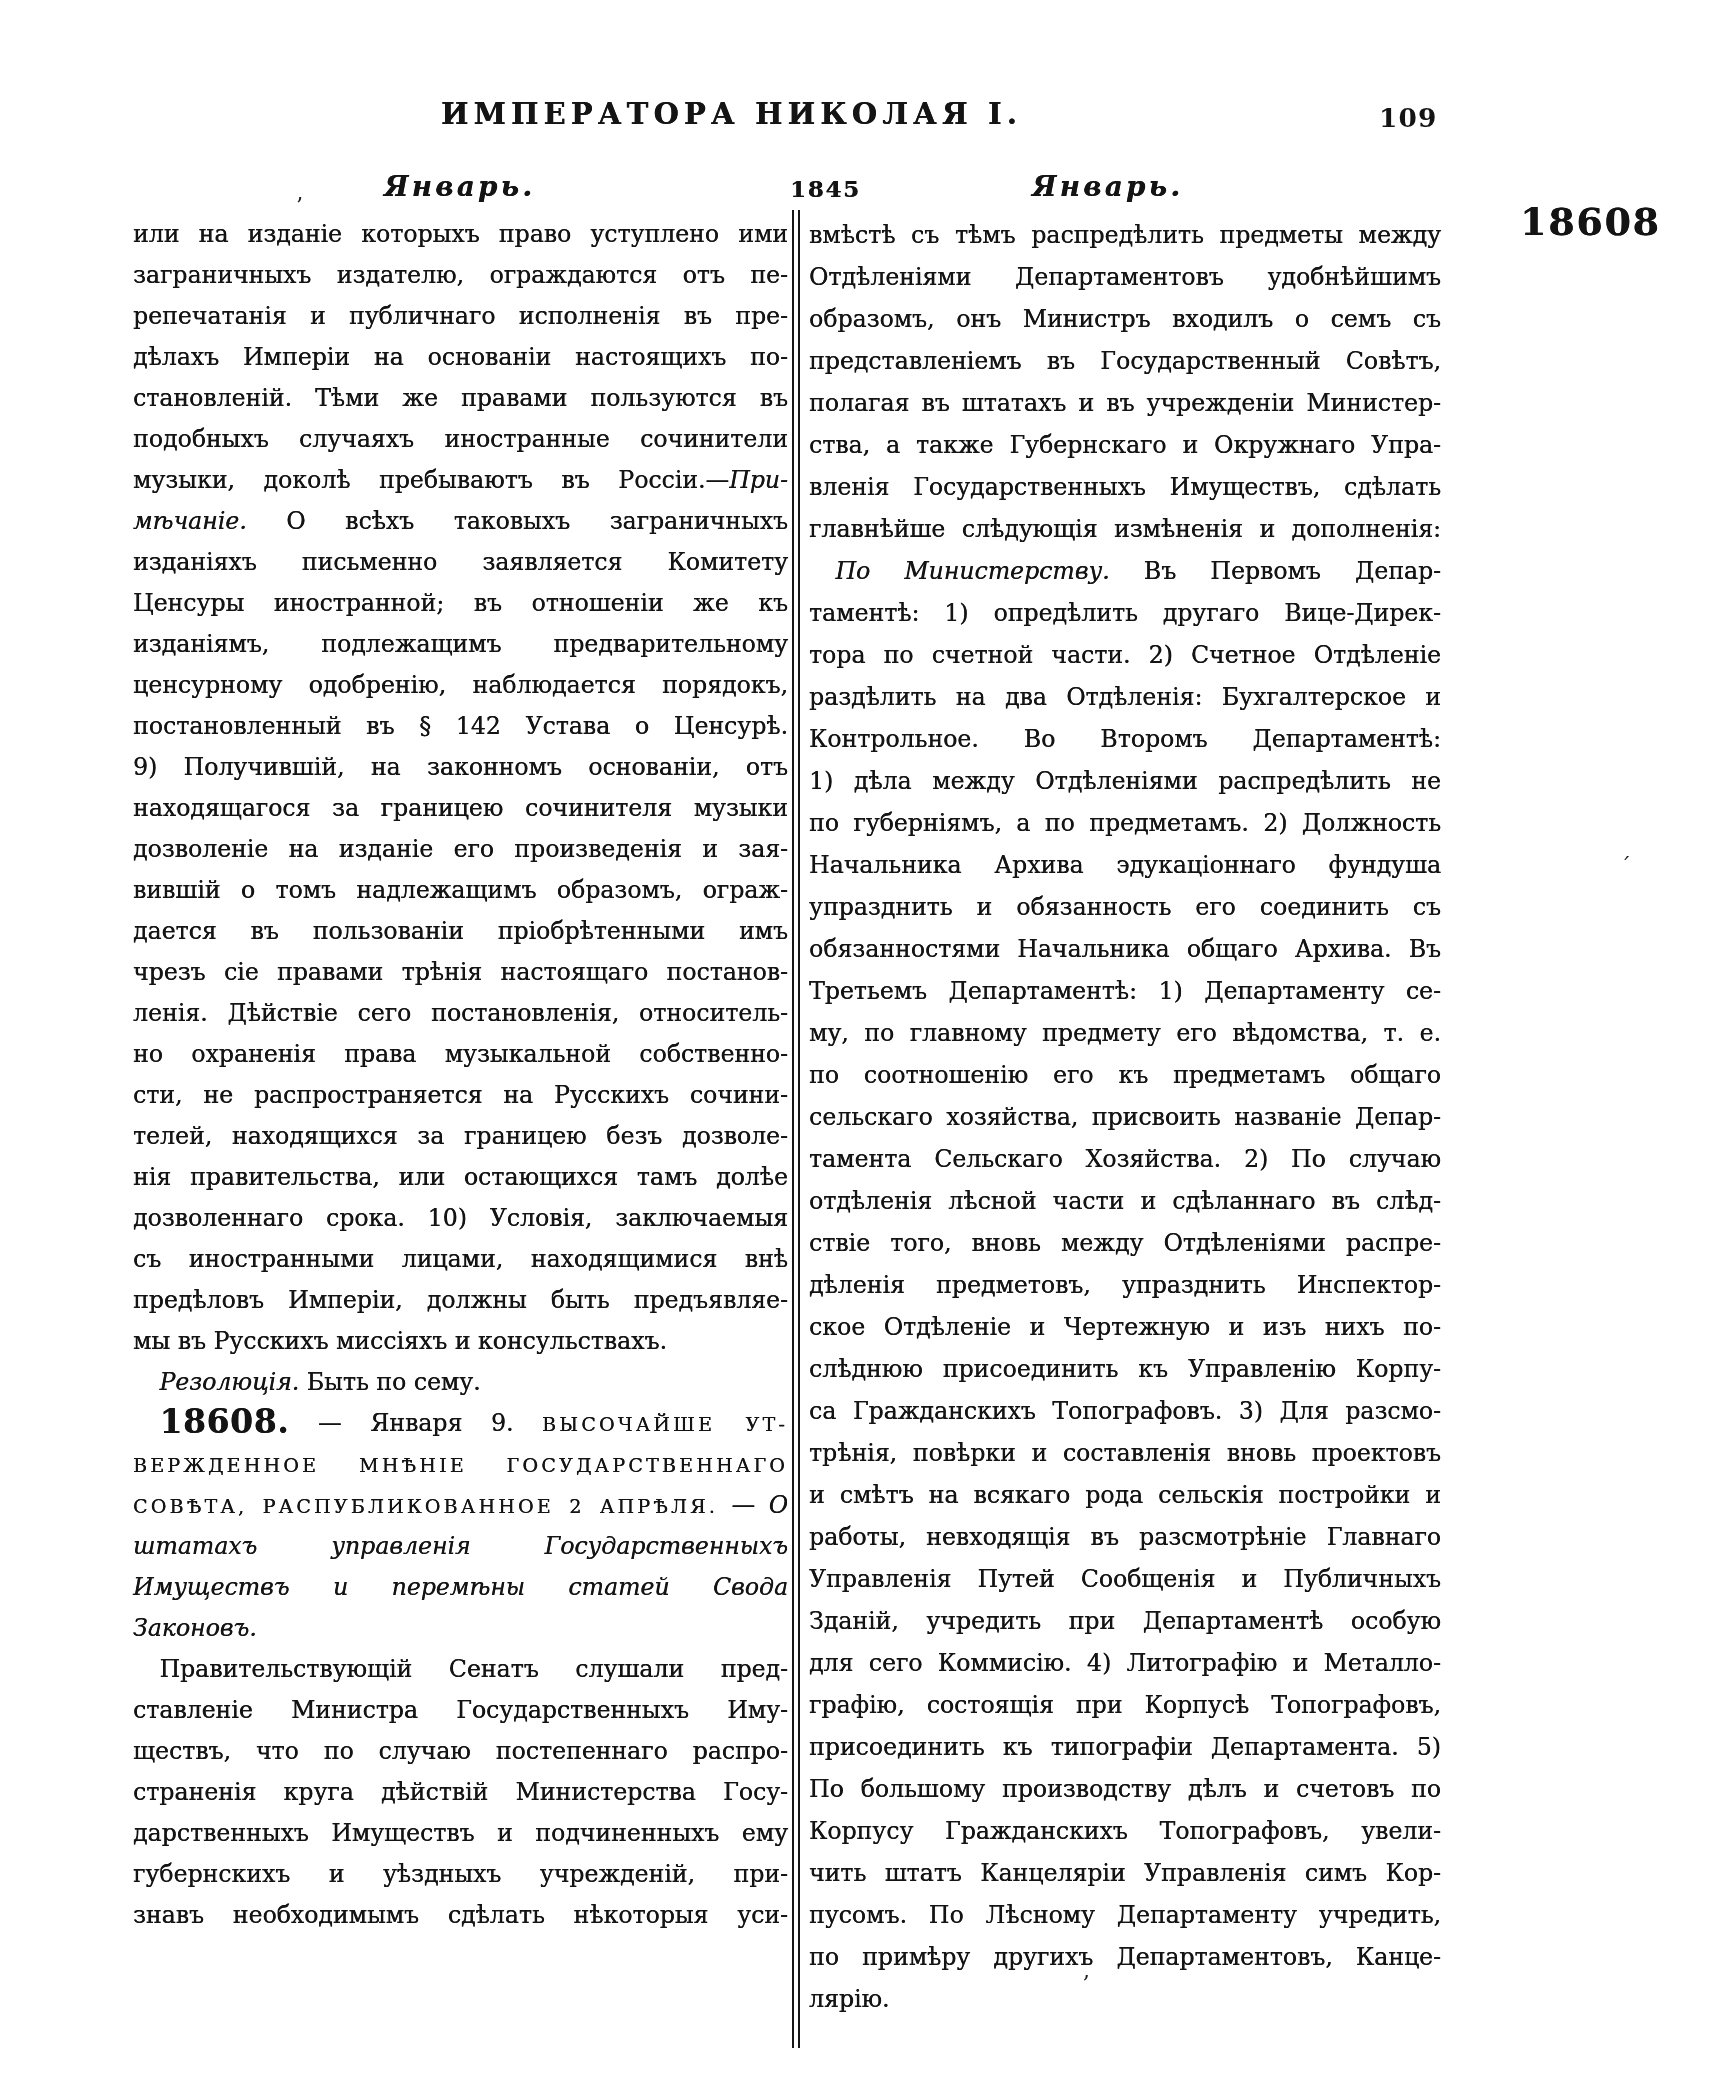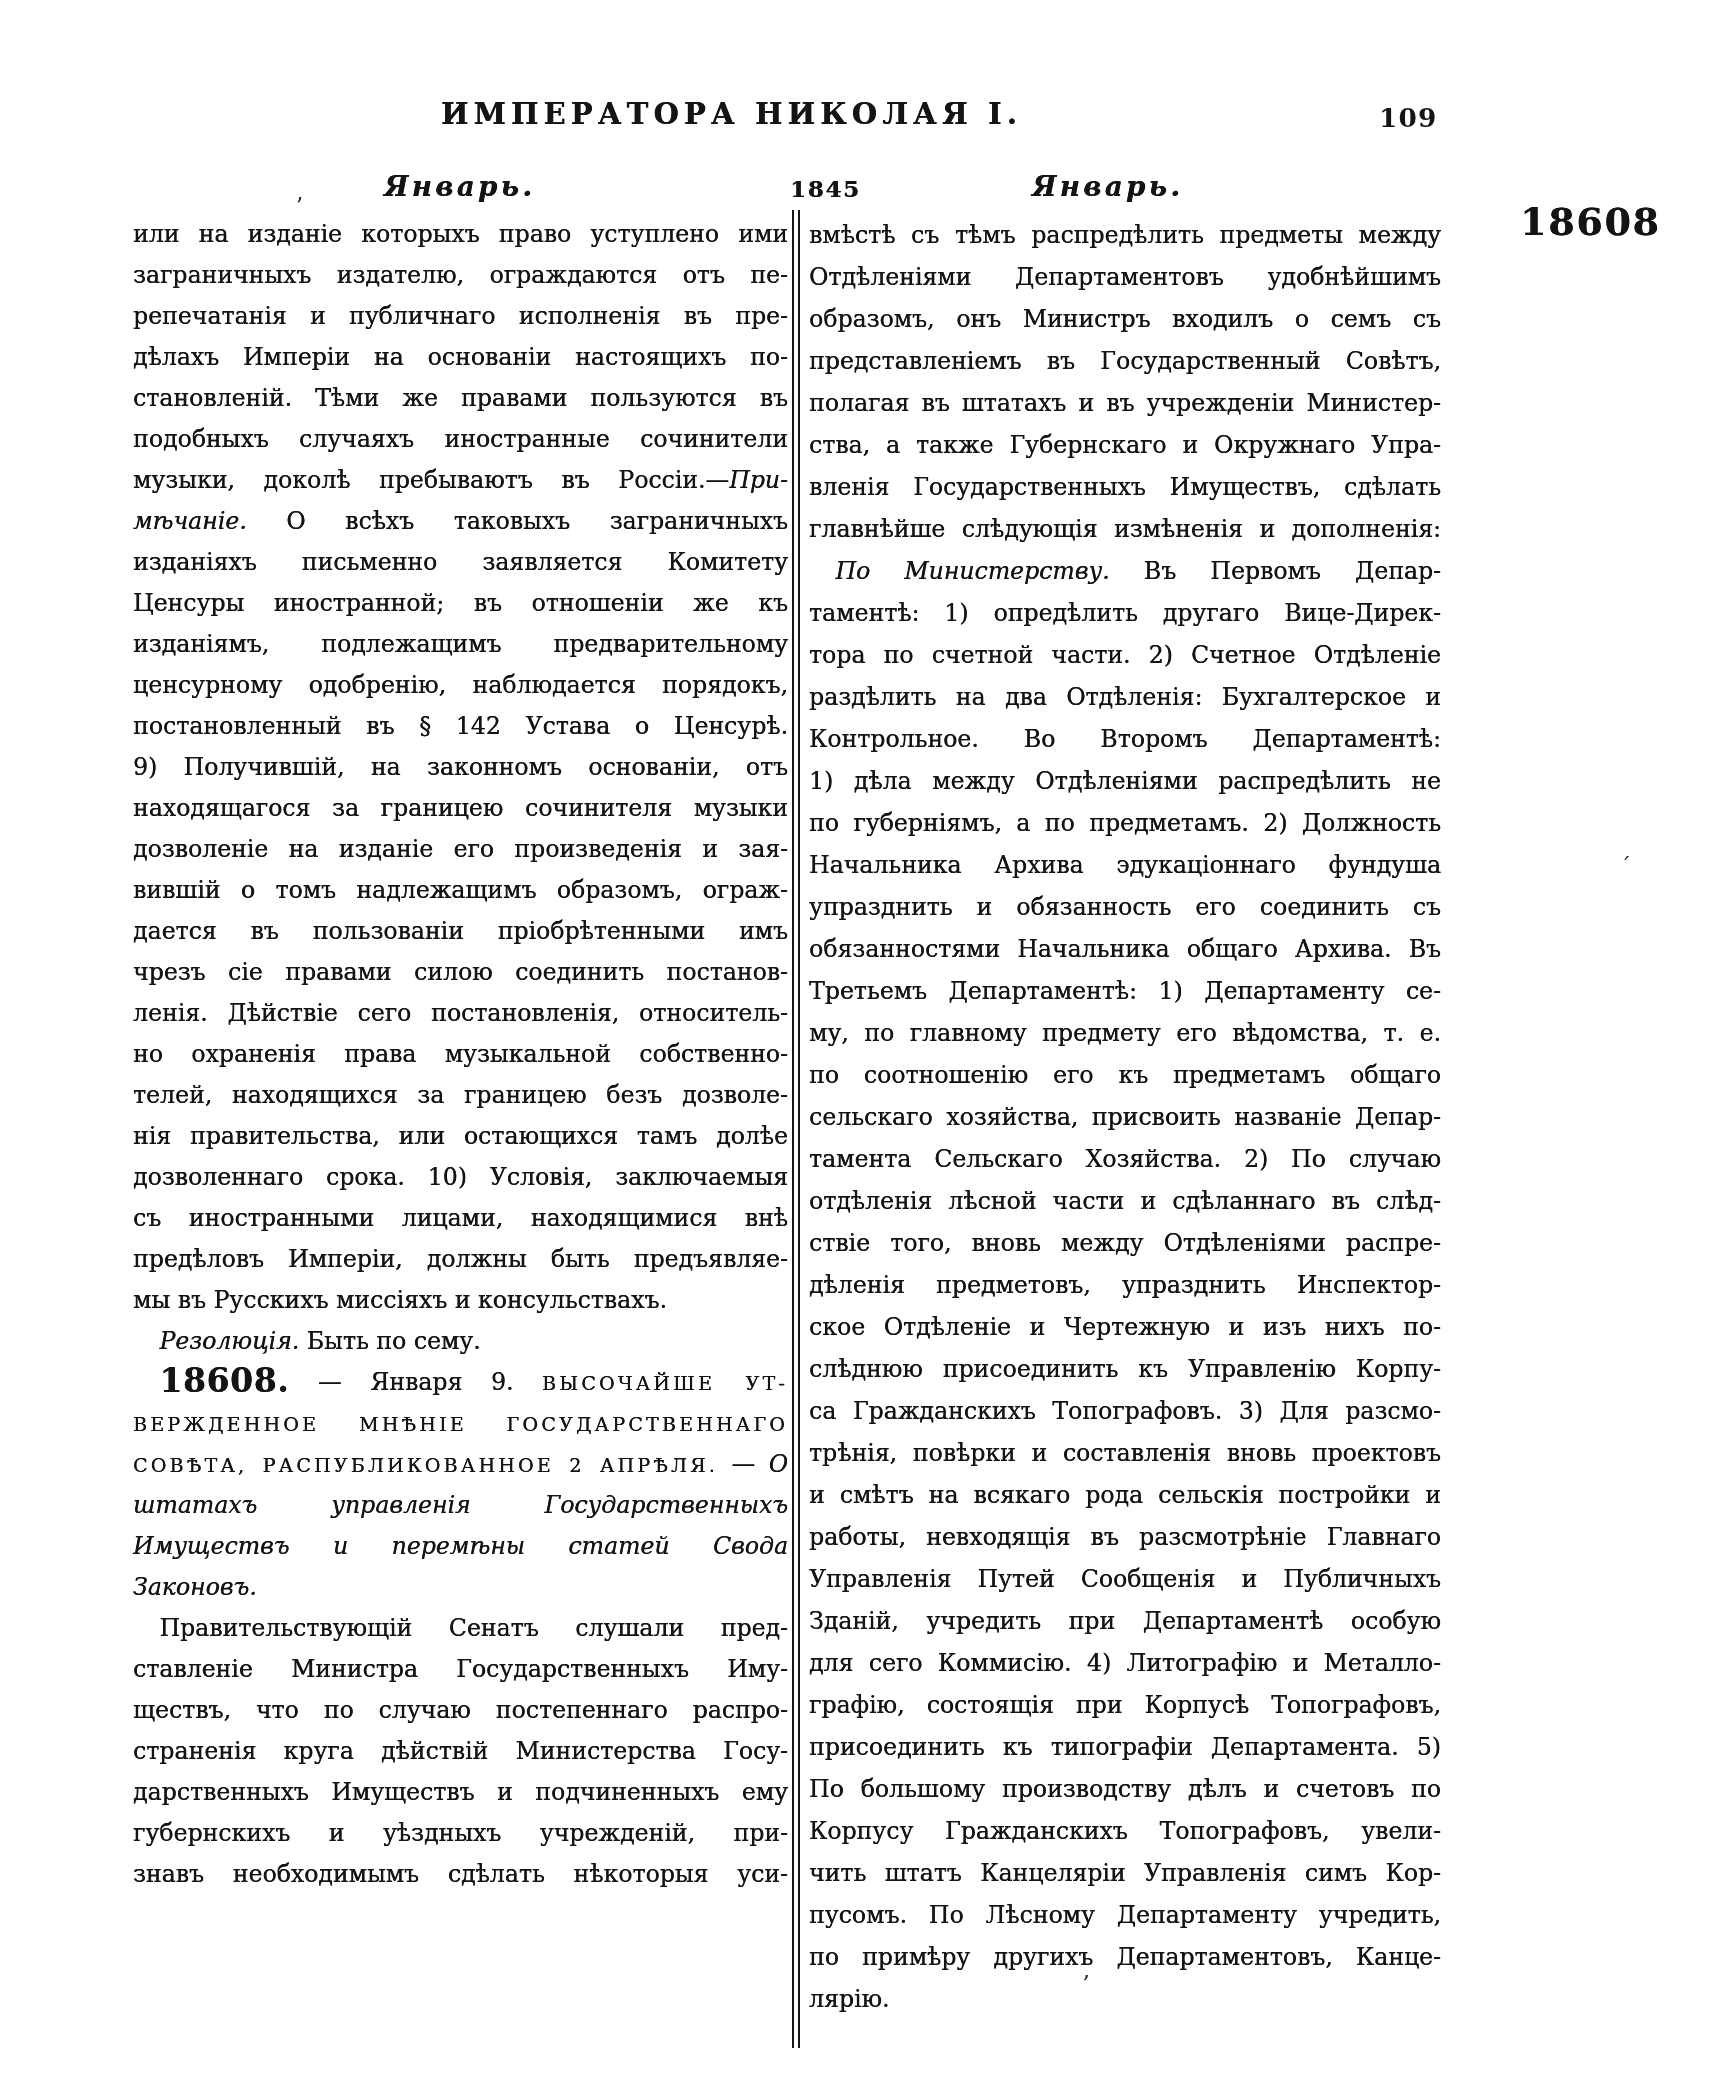--- a/index.html
+++ b/index.html
@@ -77,23 +77,24 @@
       <div class="line"><span class="s-n">изданіяхъ письменно заявляется Комитету</span></div>
       <div class="line"><span class="s-n">Ценсуры иностранной; въ отношеніи же къ</span></div>
       <div class="line"><span class="s-n">изданіямъ, подлежащимъ предварительному</span></div>
       <div class="line"><span class="s-n">ценсурному одобренію, наблюдается порядокъ,</span></div>
       <div class="line"><span class="s-n">постановленный въ § 142 Устава о Ценсурѣ.</span></div>
       <div class="line"><span class="s-n">9) Получившій, на законномъ основаніи, отъ</span></div>
       <div class="line"><span class="s-n">находящагося за границею сочинителя музыки</span></div>
       <div class="line"><span class="s-n">дозволеніе на изданіе его произведенія и зая-</span></div>
       <div class="line"><span class="s-n">вившій о томъ надлежащимъ образомъ, ограж-</span></div>
       <div class="line"><span class="s-n">дается въ пользованіи пріобрѣтенными имъ</span></div>
-      <div class="line"><span class="s-n">чрезъ сіе правами силою соединить постанов-</span></div>
+      <div class="line"><span class="s-n">чрезъ сіе правами трѣнія настоящаго постанов-</span></div>
       <div class="line"><span class="s-n">ленія. Дѣйствіе сего постановленія, относитель-</span></div>
       <div class="line"><span class="s-n">но охраненія права музыкальной собственно-</span></div>
+      <div class="line"><span class="s-n">сти, не распространяется на Русскихъ сочини-</span></div>
       <div class="line"><span class="s-n">телей, находящихся за границею безъ дозволе-</span></div>
       <div class="line"><span class="s-n">нія правительства, или остающихся тамъ долѣе</span></div>
       <div class="line"><span class="s-n">дозволеннаго срока. 10) Условія, заключаемыя</span></div>
       <div class="line"><span class="s-n">съ иностранными лицами, находящимися внѣ</span></div>
       <div class="line"><span class="s-n">предѣловъ Имперіи, должны быть предъявляе-</span></div>
       <div class="line nj"><span class="s-n">мы въ Русскихъ миссіяхъ и консульствахъ.</span></div>
       <div class="line nj ind"><span class="s-i">Резолюція.</span><span class="s-n"> Быть по сему.</span></div>
       <div class="line ind"><span class="s-b">18608.</span><span class="s-n"> — Января 9. </span><span class="s-sc">ВЫСОЧАЙШЕ УТ-</span></div>
       <div class="line"><span class="s-sc">ВЕРЖДЕННОЕ МНѢНІЕ ГОСУДАРСТВЕННАГО</span></div>
       <div class="line"><span class="s-sc">СОВѢТА, РАСПУБЛИКОВАННОЕ 2 АПРѢЛЯ.</span><span class="s-n"> — </span><span class="s-i">О</span></div>

